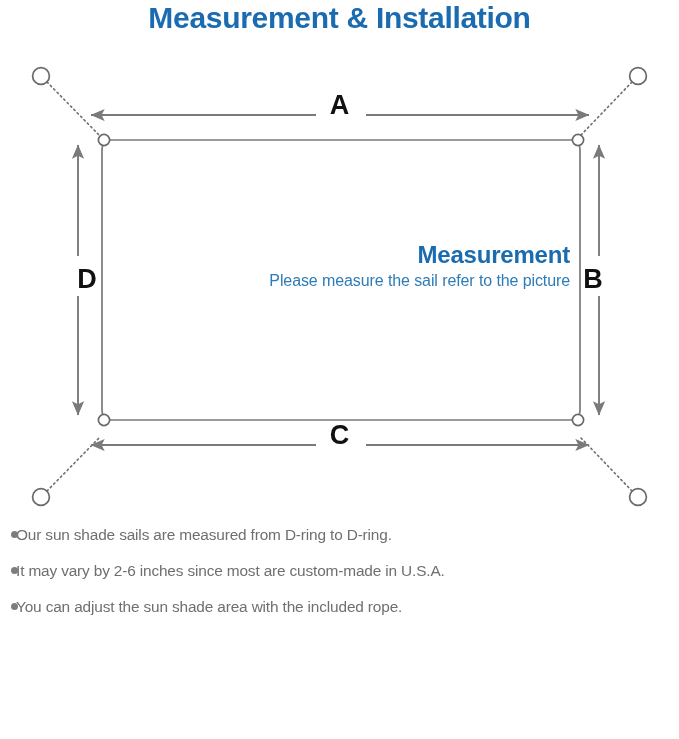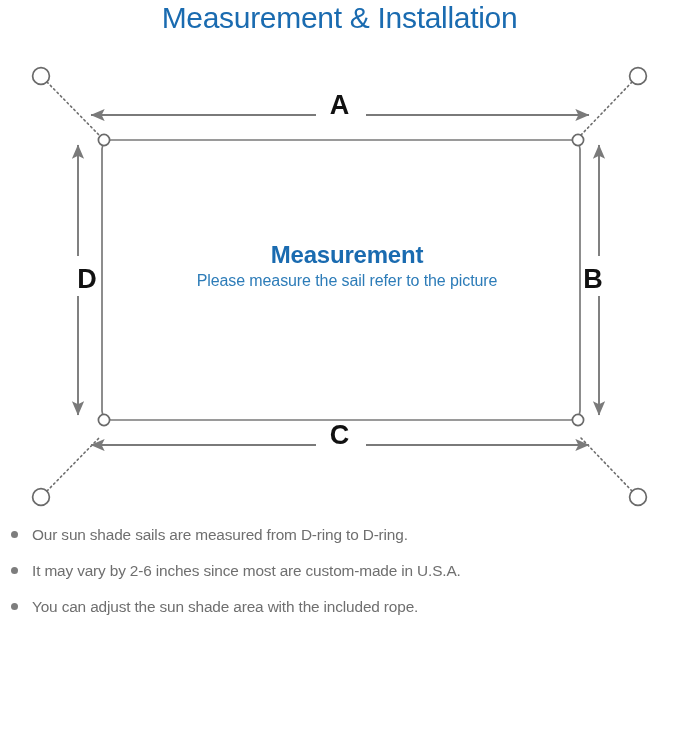--- a/index.html
+++ b/index.html
@@ -9,21 +9,21 @@
     font-family:"Liberation Sans", sans-serif;
     position:relative;
     overflow:hidden;
     -webkit-font-smoothing:antialiased;
   }
   #page-title{
     position:absolute;
     top:1px;left:0;width:679px;
     text-align:center;
     font-size:30px;
-    font-weight:normal;
+    font-weight:bold;
     letter-spacing:-0.3px;
     color:#1a6bb0;
     white-space:nowrap;
   }
 
   
   #diagram{
     position:absolute;
     left:0;top:48px;
     width:679px;height:470px;
@@ -38,23 +38,23 @@
     line-height:27px;
     font-family:"Liberation Sans", sans-serif;
   }
   #label-a{left:0;top:44px;width:679px;text-align:center;}
   #label-c{left:0;top:374px;width:679px;text-align:center;}
   #label-d{left:72px;top:218px;width:30px;text-align:center;}
   #label-b{left:578px;top:218px;width:30px;text-align:center;}
 
   #sail-center-text{
     position:absolute;
-    left:108px;top:192px;
+    left:92px;top:192px;
     width:478px;
-    text-align:center;
+    text-align:right;
   }
   #sail-heading{
     font-size:24px;
     font-weight:bold;
     color:#1a6bb0;
     letter-spacing:-0.2px;
     line-height:30px;
   }
   #sail-subheading{
     font-size:16px;
@@ -64,21 +64,21 @@
   }
 
   
   #notes{
     position:absolute;
     left:0;top:524px;
     width:679px;
   }
   .note-row{
     position:relative;
-    padding-left:32px;
+    padding-left:16px;
     padding-right:4px;
     margin-bottom:15px;
     color:#6f6f6f;
     font-size:15.4px;
     line-height:21px;
     letter-spacing:-0.15px;
   }
   .note-bullet{
     position:absolute;
     left:11px;top:7px;

